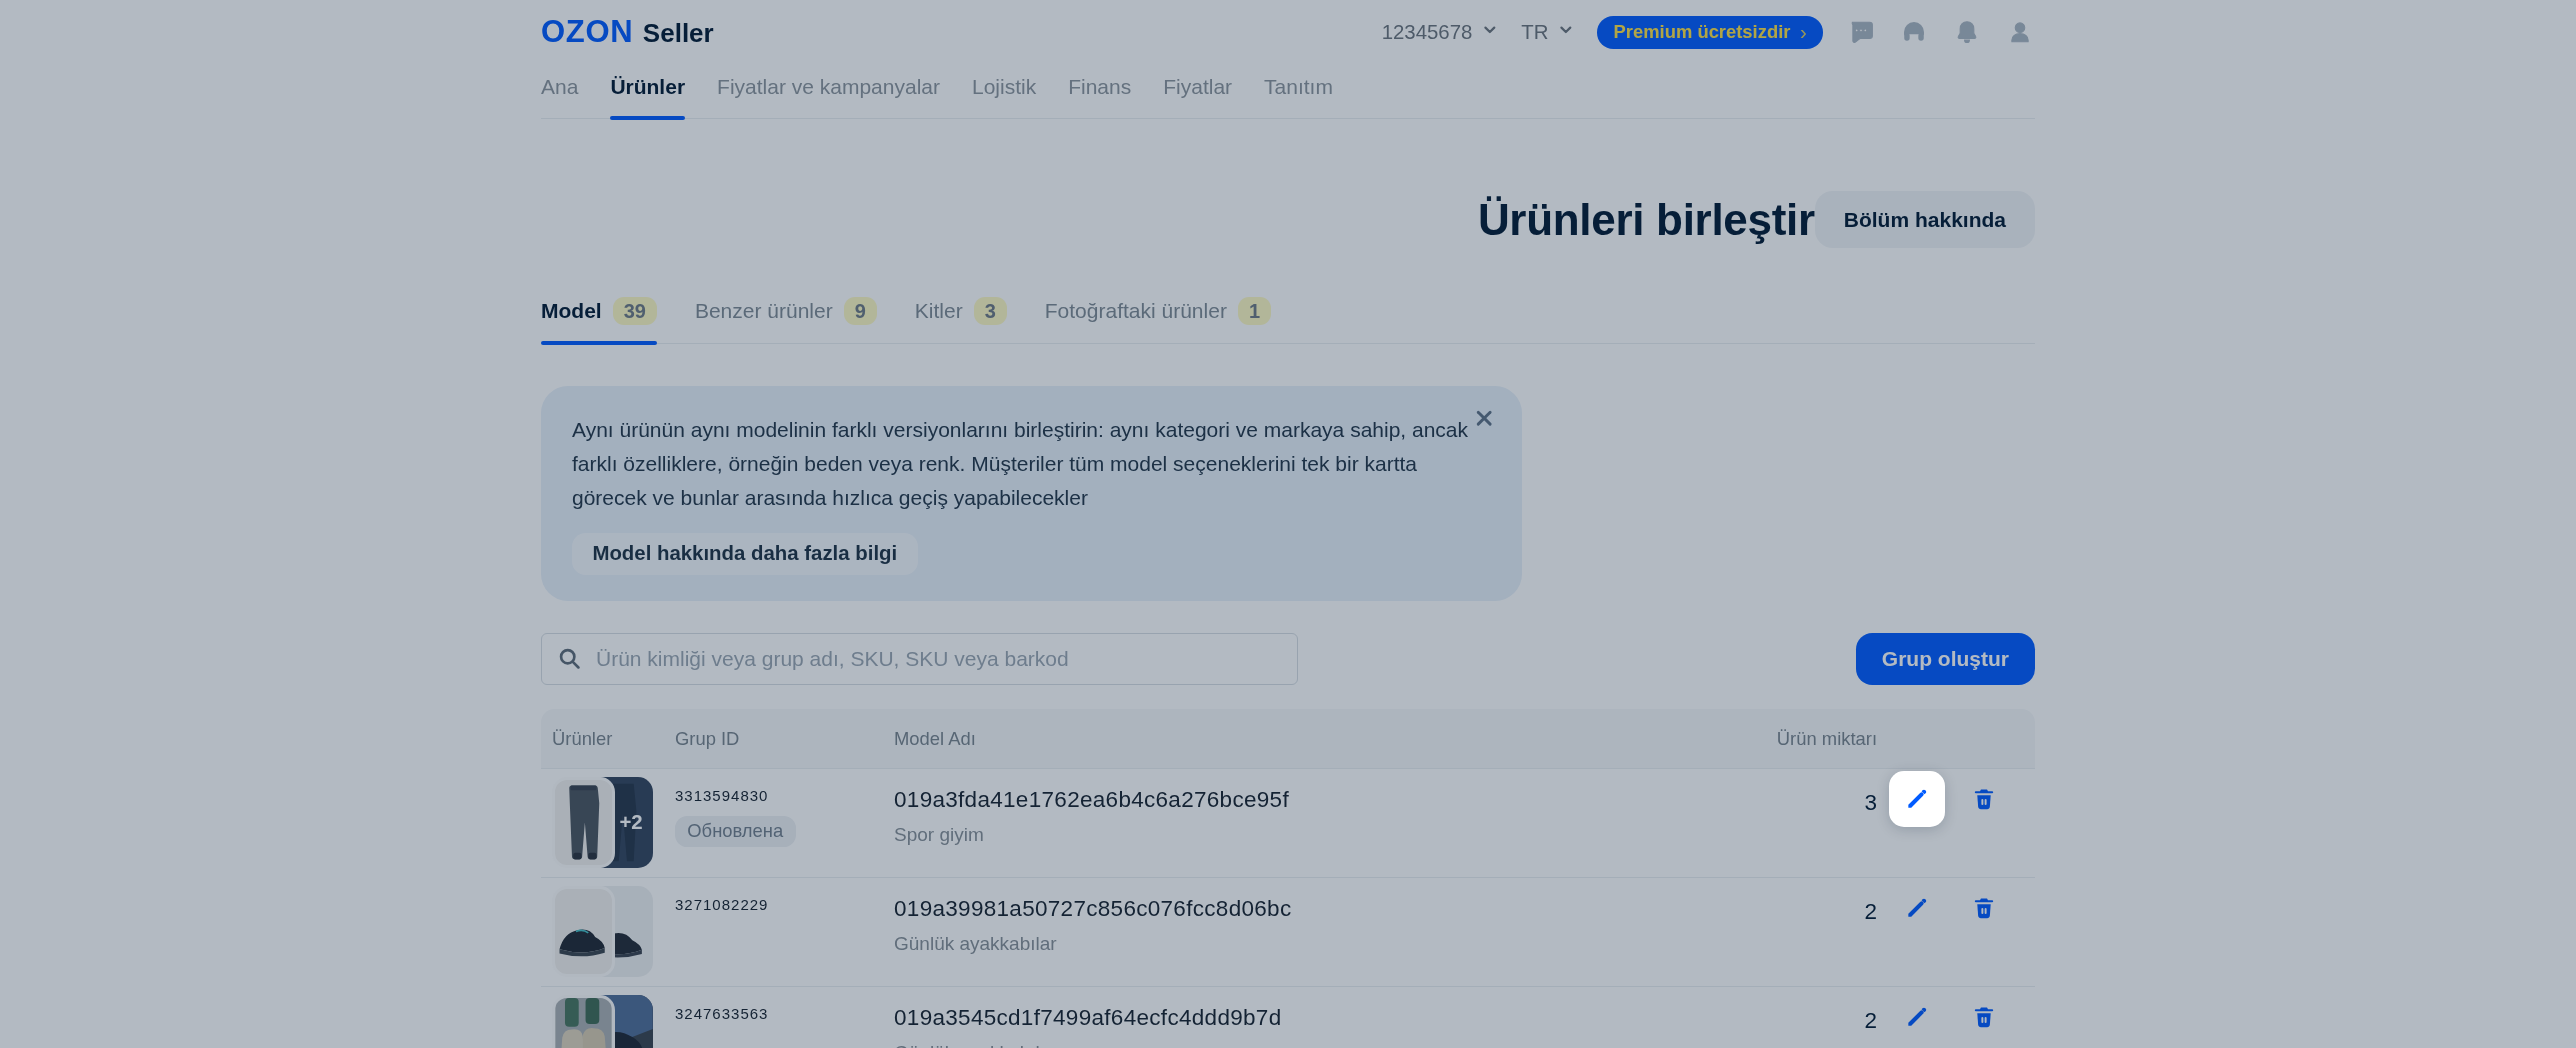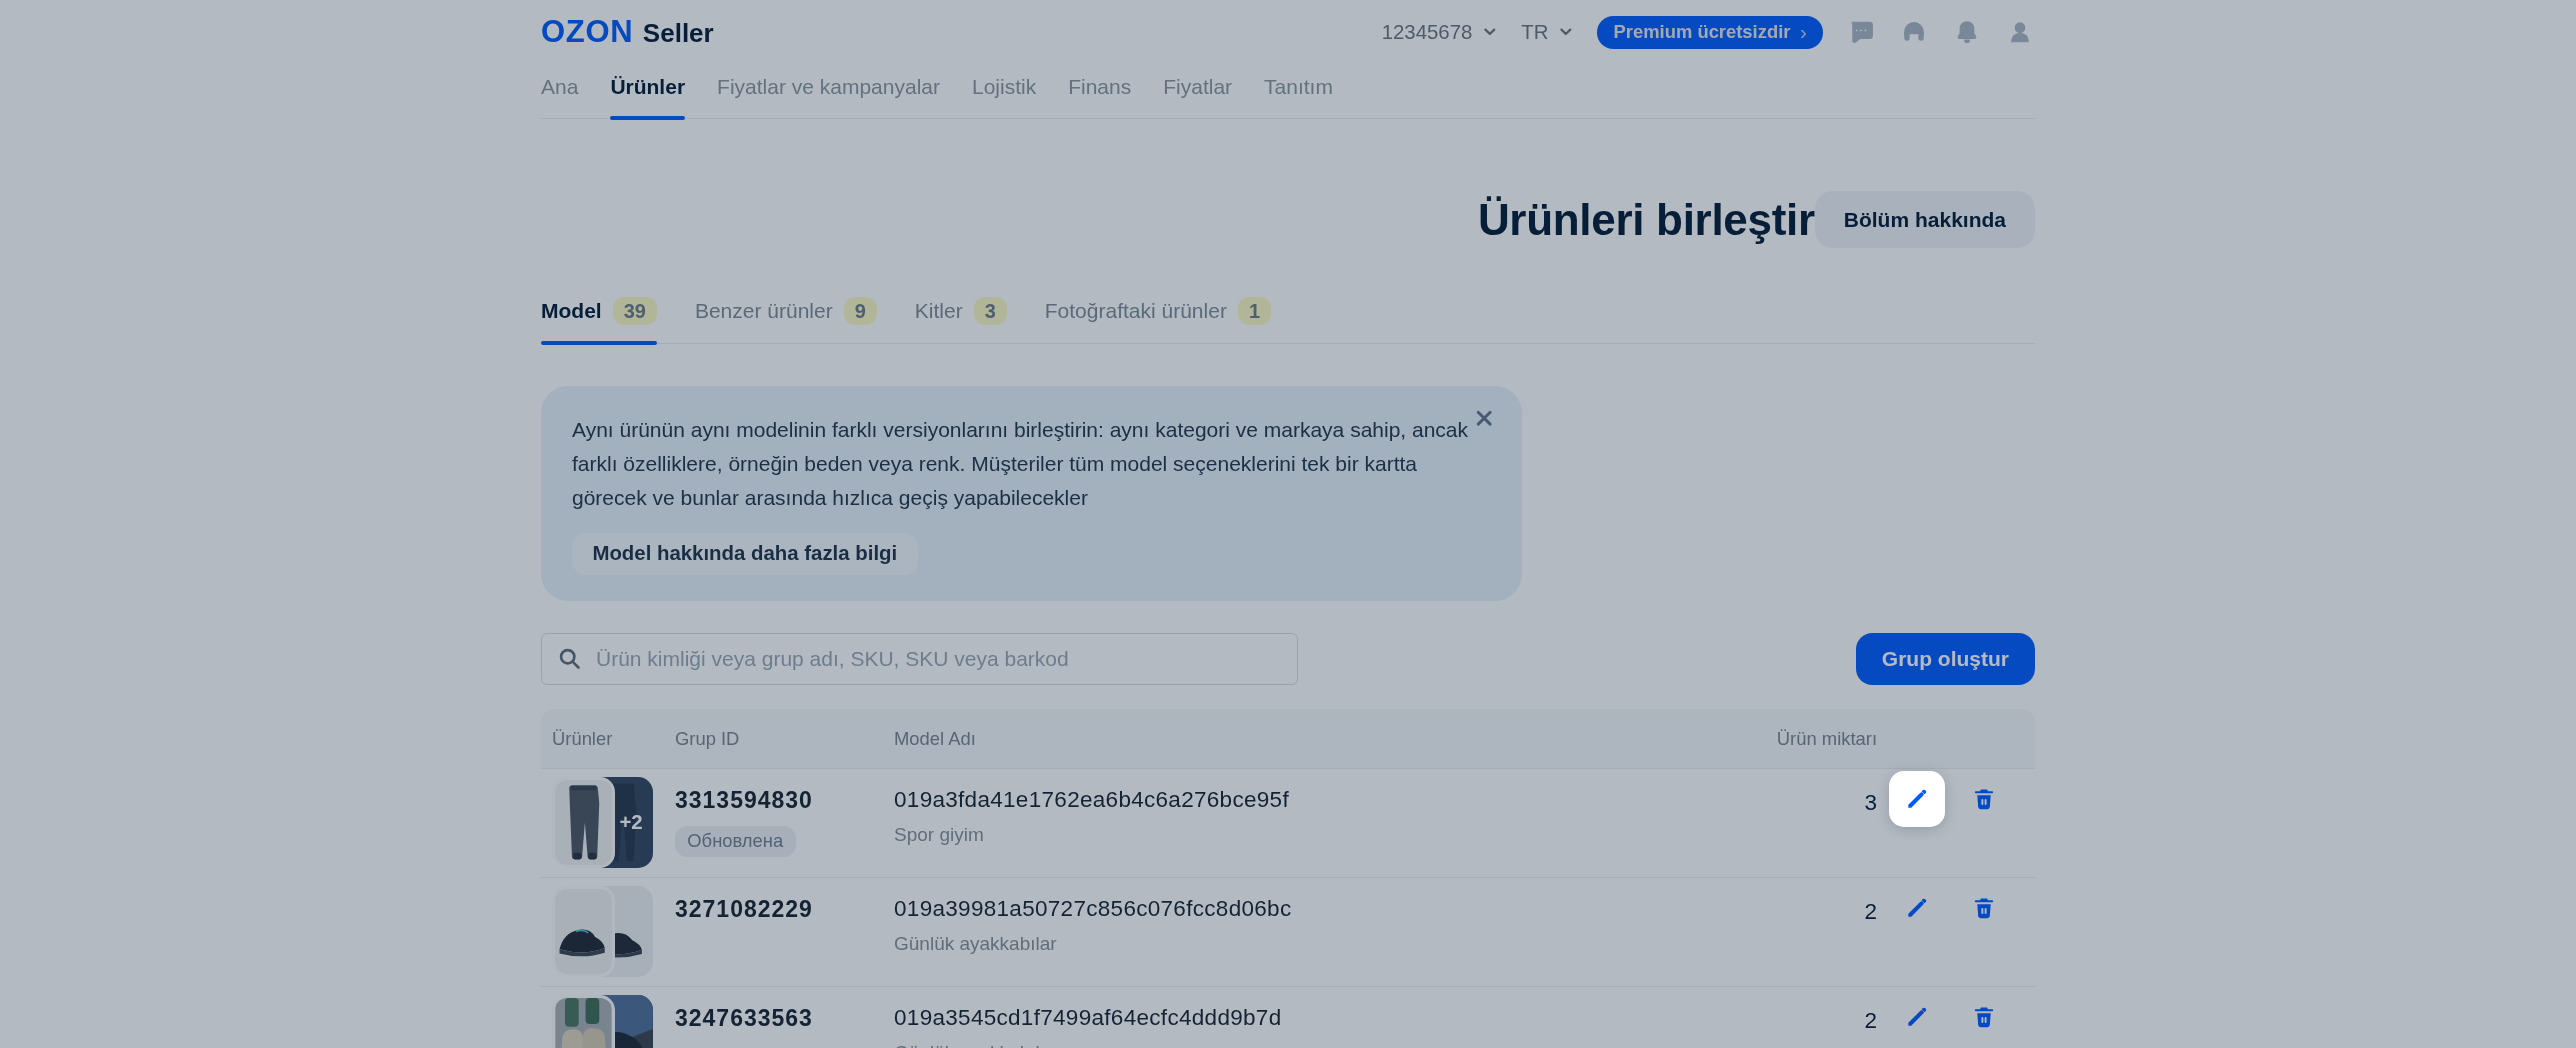--- a/index.html
+++ b/index.html
@@ -17,25 +17,25 @@
     position:relative;
   }
   .container{width:1494px;margin:0 auto;position:relative;}
 
   
   .topbar{margin-top:13.6px;height:37px;display:flex;align-items:center;justify-content:space-between;}
   .brand{display:flex;align-items:baseline;gap:9.5px;cursor:pointer;}
   .brand .ozon{font-size:31px;font-weight:800;color:var(--accent);letter-spacing:0.7px;}
   .brand .seller{font-size:26px;font-weight:600;color:var(--text);}
   .topbar-right{display:flex;align-items:center;gap:23px;}
-  .tb-select{display:flex;align-items:center;gap:8.2px;font-size:20.4px;color:#6a737c;cursor:pointer;}
+  .tb-select{display:flex;align-items:flex-start;gap:8.2px;font-size:20.4px;color:#6a737c;cursor:pointer;}
   .chev{width:17.7px;height:17.7px;stroke:#6a737c;stroke-width:3;fill:none;}
   .premium-btn{
     display:flex;align-items:center;gap:9.5px;height:33px;border:none;cursor:pointer;
-    background:var(--accent);color:#e5e5e5;border-radius:16.3px;padding:0 16.3px;
+    background:var(--accent);color:#fde047;border-radius:16.3px;padding:0 16.3px;
     font-size:18.4px;font-weight:700;font-family:inherit;
   }
   .premium-btn .pchev{font-size:20.4px;font-weight:400;line-height:1;opacity:.85;}
   .tb-icon{width:30px;height:30px;border:none;background:transparent;cursor:pointer;display:flex;align-items:center;justify-content:center;}
   .tb-icon svg{width:26px;height:26px;fill:#a9b5c1;stroke:#a9b5c1;}
 
   
   .mainnav{margin-top:24.5px;display:flex;gap:32px;border-bottom:1.4px solid var(--line);padding-bottom:19px;}
   .nav-item{font-size:21px;color:#8b949c;text-decoration:none;position:relative;cursor:pointer;}
   .nav-item.active{color:var(--text);font-weight:700;}
@@ -93,21 +93,21 @@
   
   .table{margin-top:24.5px;}
   .thead,.trow{display:grid;grid-template-columns:134px 219px 1fr 109px 158px;}
   .thead{background:#f6f8fa;border-radius:13.6px 13.6px 0 0;height:59px;align-items:center;}
   .th{font-size:18.4px;color:#78838d;}
   .th:first-child{padding-left:11px;}
   .th-right{text-align:right;}
   .trow{min-height:109px;border-top:1.4px solid var(--line);}
   .trow:first-of-type{border-top:none;}
   .cell{padding-top:17.7px;}
-  .id-text{font-size:23px;letter-spacing:1px;color:#16212e;font-weight:bold;}
+  .id-text{font-size:15px;letter-spacing:1px;color:#16212e;}
   .row-badge{
     display:inline-block;margin-top:12.3px;background:#edf0f4;color:#707e8c;
     font-size:18.4px;border-radius:12.3px;padding:6.1px 12.3px;line-height:1;
   }
   .model-name{font-size:22.5px;color:#16212e;letter-spacing:0.3px;}
   .model-cat{margin-top:11px;font-size:19px;color:#868f97;}
   .count-cell{text-align:right;font-size:22.5px;padding-top:20.4px;}
 
   
   .thumbs{position:relative;padding:0;}

